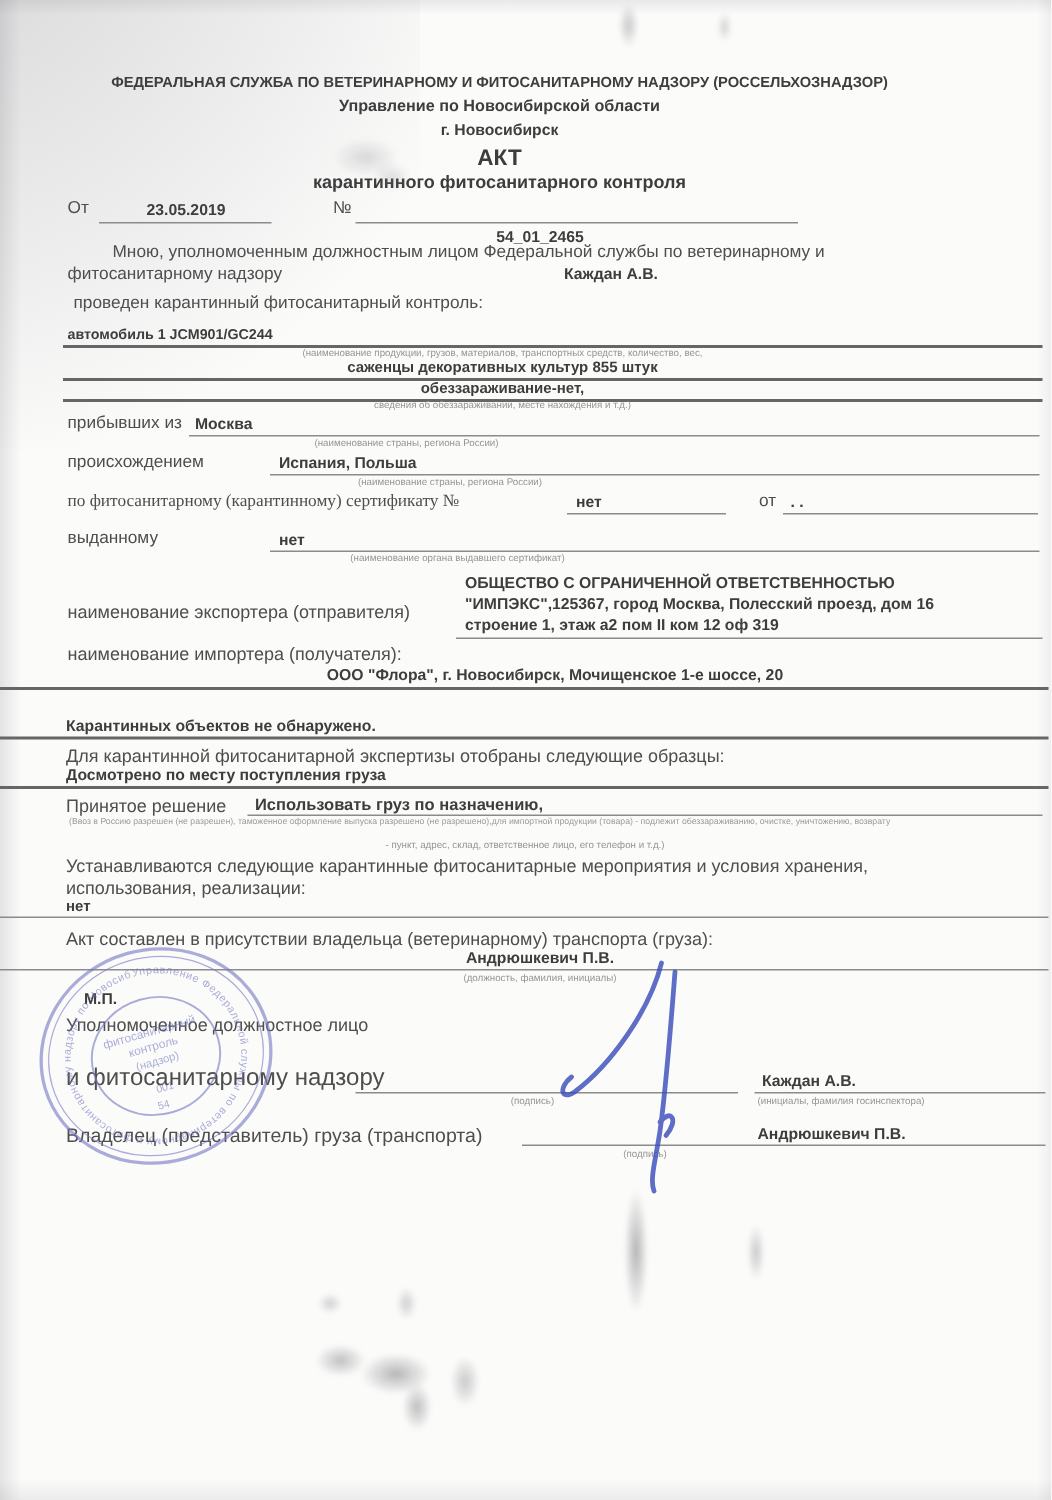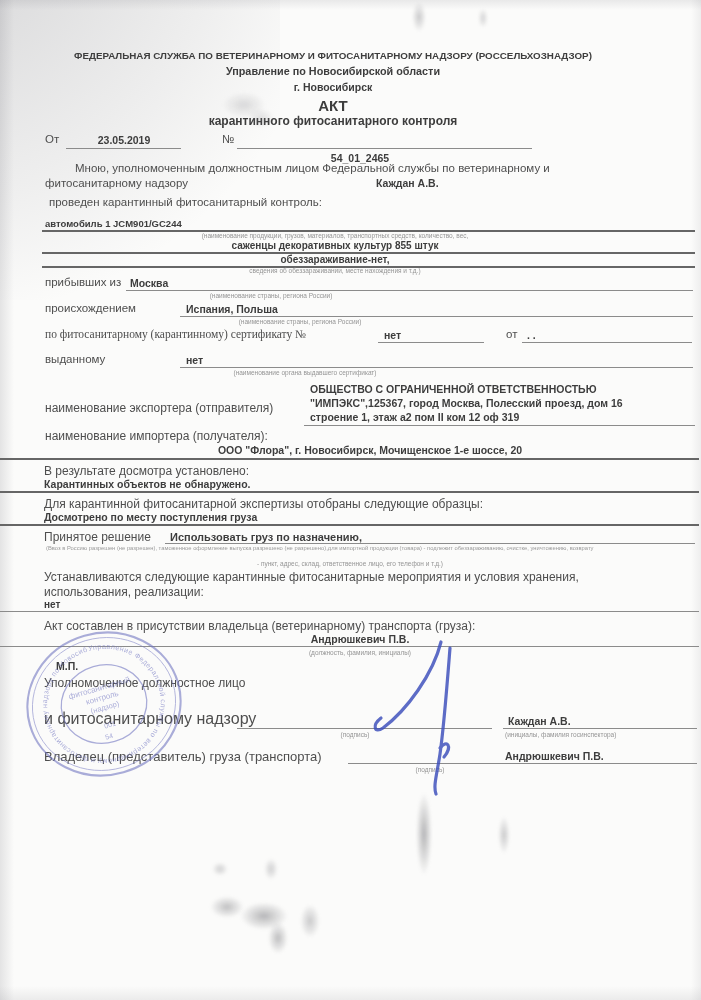--- a/index.html
+++ b/index.html
@@ -100,21 +100,20 @@
   <div class="t b v" style="left:310px; top:383px;">ОБЩЕСТВО С ОГРАНИЧЕННОЙ ОТВЕТСТВЕННОСТЬЮ</div>
   <div class="t b v" style="left:310px; top:397px;">"ИМПЭКС",125367, город Москва, Полесский проезд, дом 16</div>
   <div class="t b v" style="left:310px; top:411px;">строение 1, этаж а2 пом II ком 12 оф 319</div>
   <div class="t" style="left:45px; top:401px; font-size:12px;">наименование экспортера (отправителя)</div>
   <div class="ln" style="left:304px; top:425px; width:391px;"></div>
 
   <div class="t" style="left:45px; top:429px; font-size:12px;">наименование импортера (получателя):</div>
   <div class="t b v c" style="left:100px; top:444px; width:540px;">ООО "Флора", г. Новосибирск, Мочищенское 1-е шоссе, 20</div>
   <div class="ln ln2" style="left:0px; top:458px; width:699px;"></div>
 
-  <div class="t" style="left:44px; top:464px; font-size:12px;">В результате досмотра установлено:</div>
   <div class="t b" style="left:44px; top:478px; font-size:10.5px;">Карантинных объектов не обнаружено.</div>
   <div class="ln ln2" style="left:0px; top:491px; width:699px;"></div>
 
   <div class="t" style="left:44px; top:497px; font-size:12px;">Для карантинной фитосанитарной экспертизы отобраны следующие образцы:</div>
   <div class="t b" style="left:44px; top:511px; font-size:10.5px;">Досмотрено по месту поступления груза</div>
   <div class="ln ln2" style="left:0px; top:524px; width:699px;"></div>
 
   <div class="t" style="left:44px; top:530px; font-size:12px;">Принятое решение</div>
   <div class="t b" style="left:170px; top:531px; font-size:11px;">Использовать груз по назначению,</div>
   <div class="ln" style="left:165px; top:543px; width:530px;"></div>

